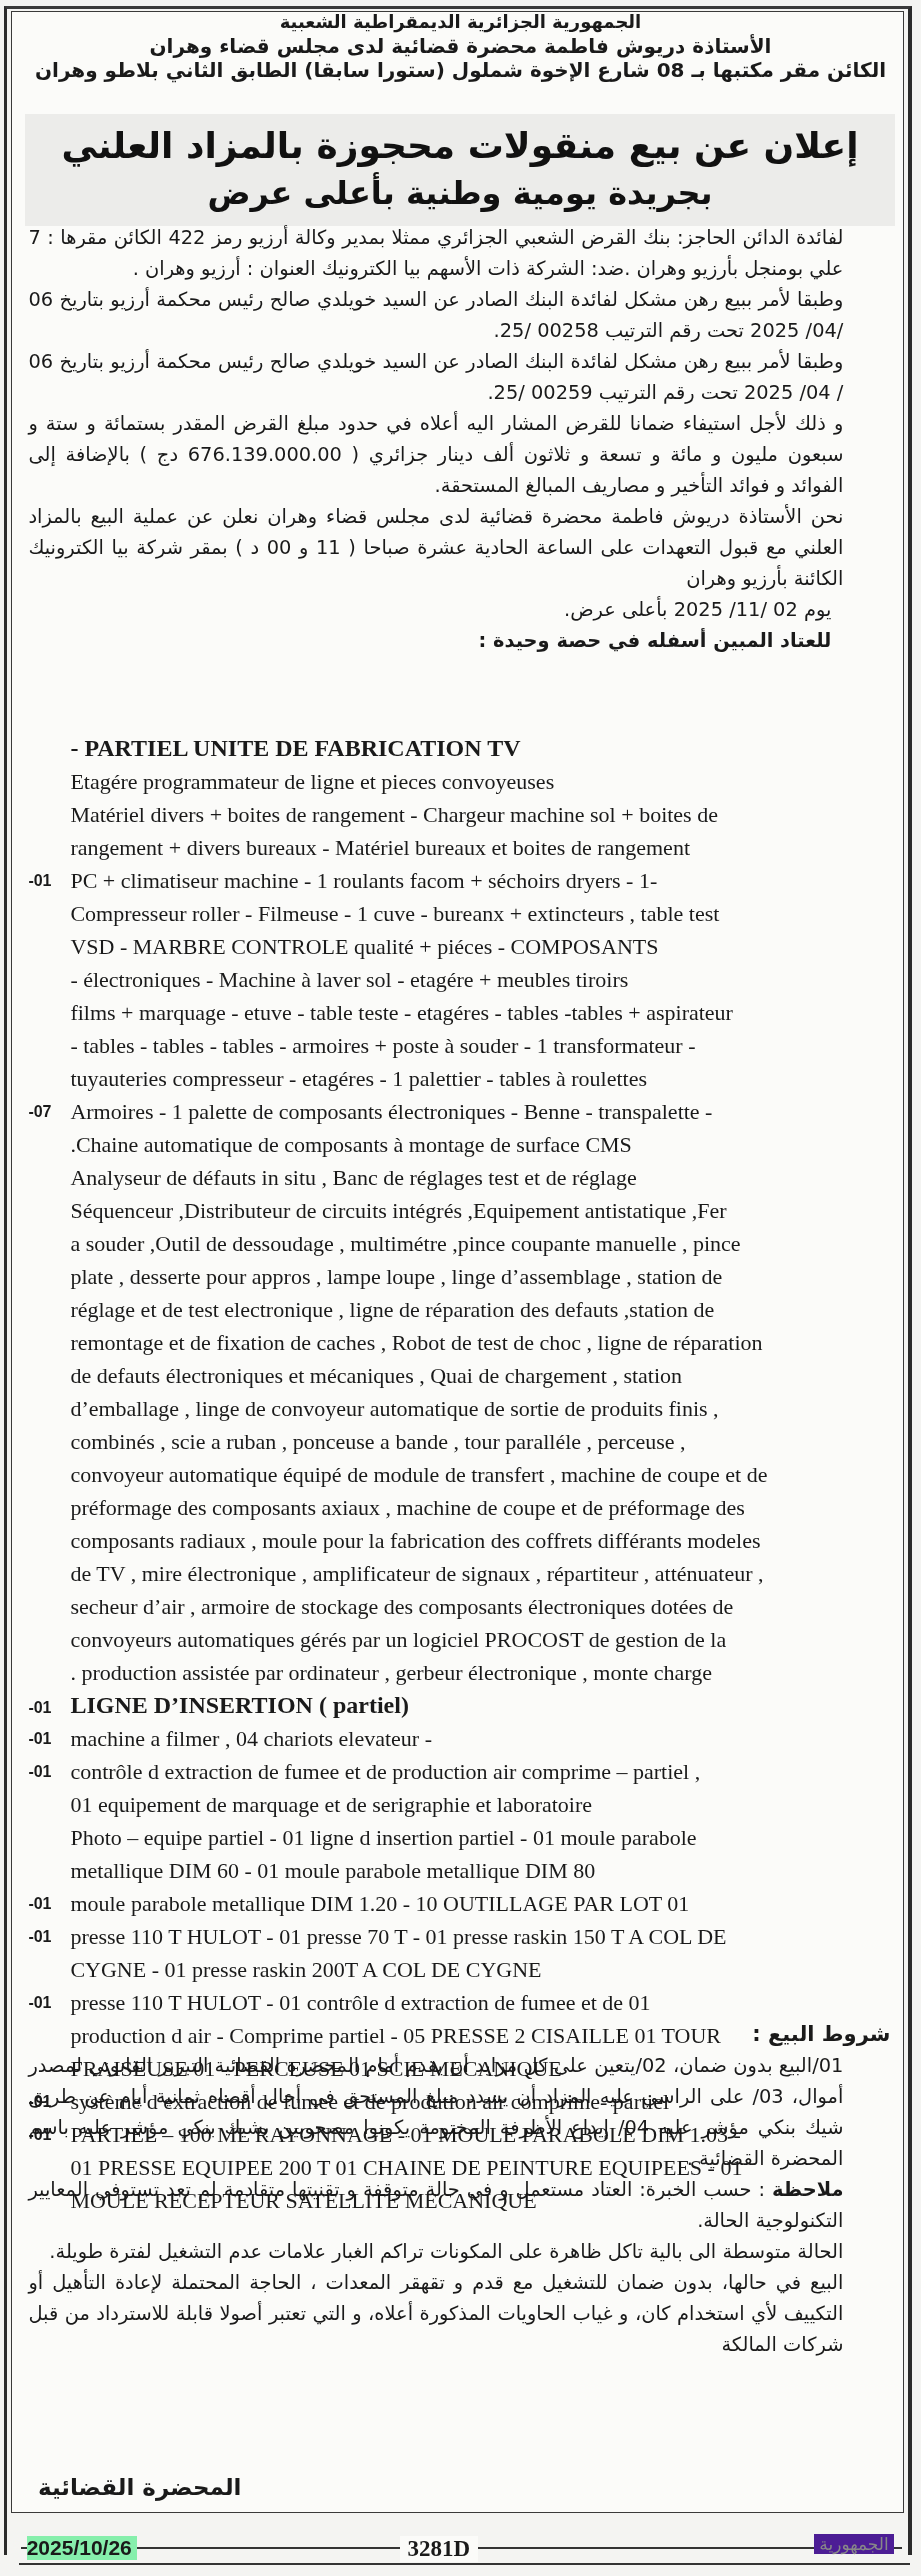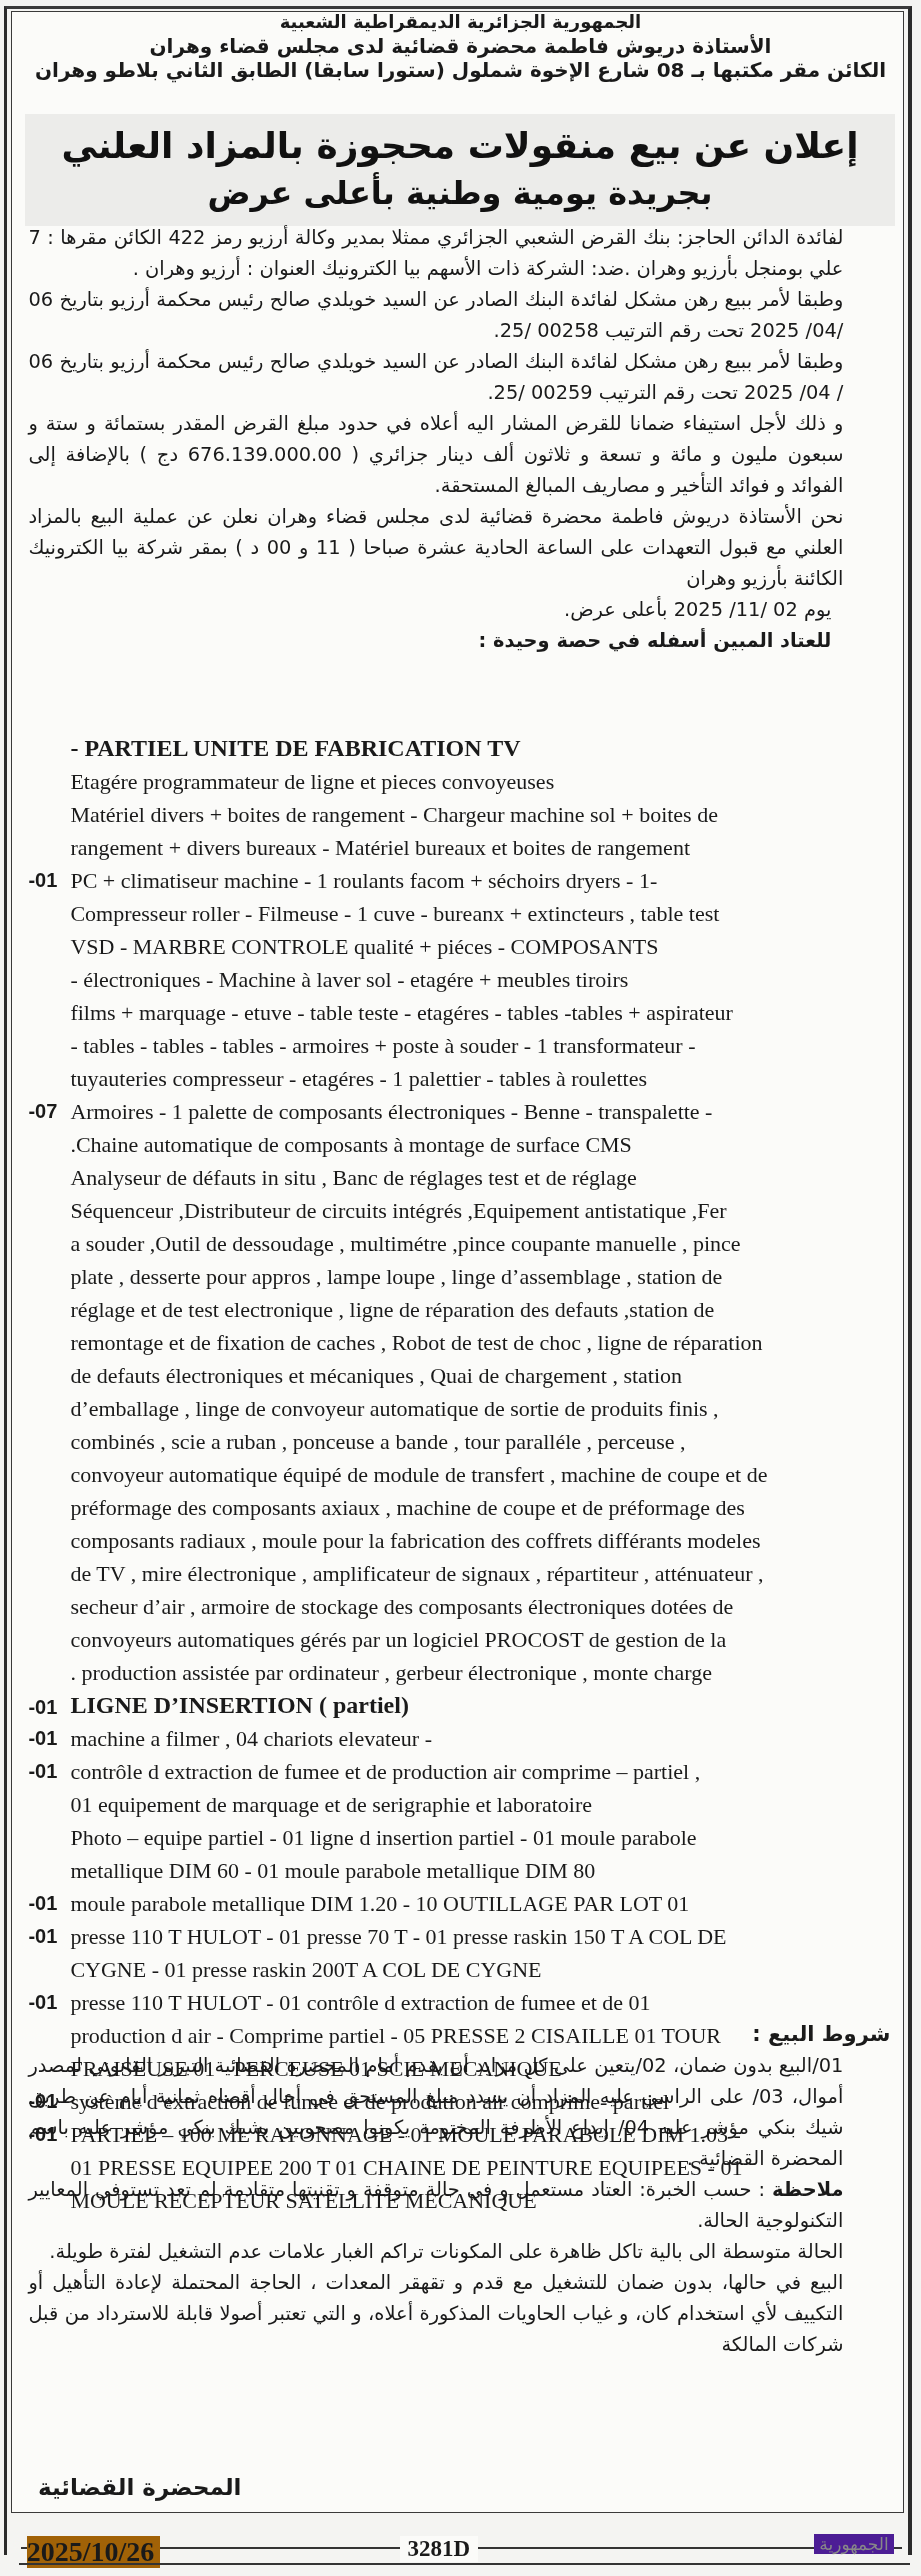--- a/index.html
+++ b/index.html
@@ -30,26 +30,26 @@
   .title-band .t2 { font-size: 32px; line-height: 44px; }
   .body-ar {
     position: absolute; left: 28.4px; width: 862px; font-size: 19.4px; line-height: 31px;
     text-align: justify; text-align-last: right;
   }
   .body-ar p { margin: 0; }
   .indent { padding-right: 47px; }
   .bold { font-weight: bold; }
   .fr-block { position: absolute; left: 28.4px; width: 853px; font-size: 22px; line-height: 33px; }
   .fr-line { position: relative; padding-left: 42px; white-space: nowrap; }
-  .lotnum { position: absolute; left: 0; top: 0; font-family: "Liberation Sans", sans-serif; font-weight: bold; font-size: 20px; }
+  .lotnum { position: absolute; left: 0; top: 0; font-family: "Liberation Sans", sans-serif; font-weight: bold; font-size: 16px; }
   .heading-fr { font-weight: bold; font-size: 24px; }
   .cond-title { font-weight: bold; font-size: 21px; }
   .signature { position: absolute; left: 38px; top: 2474px; font-weight: bold; font-size: 23px; direction: rtl; font-family: "DejaVu Sans", sans-serif; }
   .footer { position: absolute; left: 21px; top: 2538px; width: 881px; height: 23px; }
-  .footer .date { position: absolute; left: 5.7px; top: -1.9px; font-family: Liberation Serif, serif; font-weight: bold; font-size: 28px; background: #a16207; padding-right: 5.7px; }
+  .footer .date { position: absolute; left: 5.7px; top: -1.9px; font-family: Liberation Sans, sans-serif; font-weight: bold; font-size: 21px; background: #86efac; padding-right: 5.7px; }
   .footer .code { position: absolute; left: 379px; top: -1.9px; font-family: "Liberation Serif", serif; font-weight: bold; font-size: 23px; background: #fbfbf9; padding: 0 7.6px; }
   .footer .logo { position: absolute; right: 7.6px; top: -3.8px; font-family: "DejaVu Serif", serif; font-size: 17px; color: #888; background: #4c1d95; padding: 0 5.7px; direction: rtl; }
   .footer .rule { position: absolute; left: 0; right: 0; top: 8.5px; border-top: 2.8px double #333; height: 3.8px; }
   .bottom-rule { position: absolute; left: 19px; width: 891px; top: 2563px; border-top: 2.8px solid #333; }
 </style>
 </head>
 <body>
 
 <div class="frame-outer"></div>
 <div class="frame-inner"></div>

